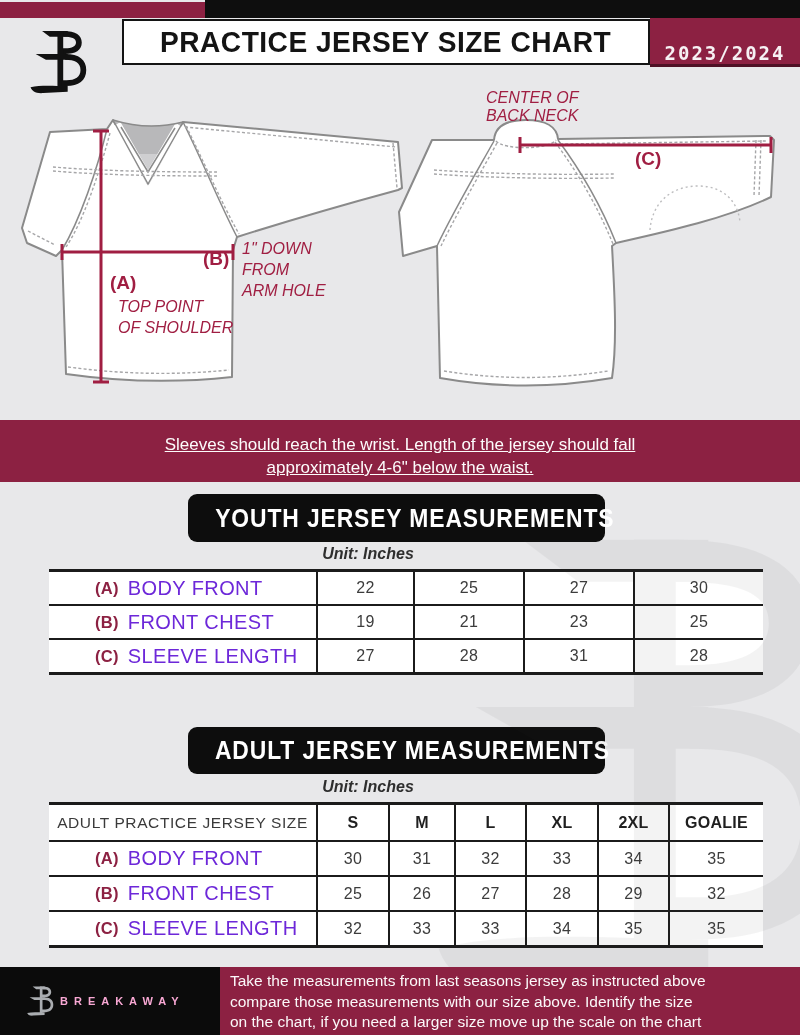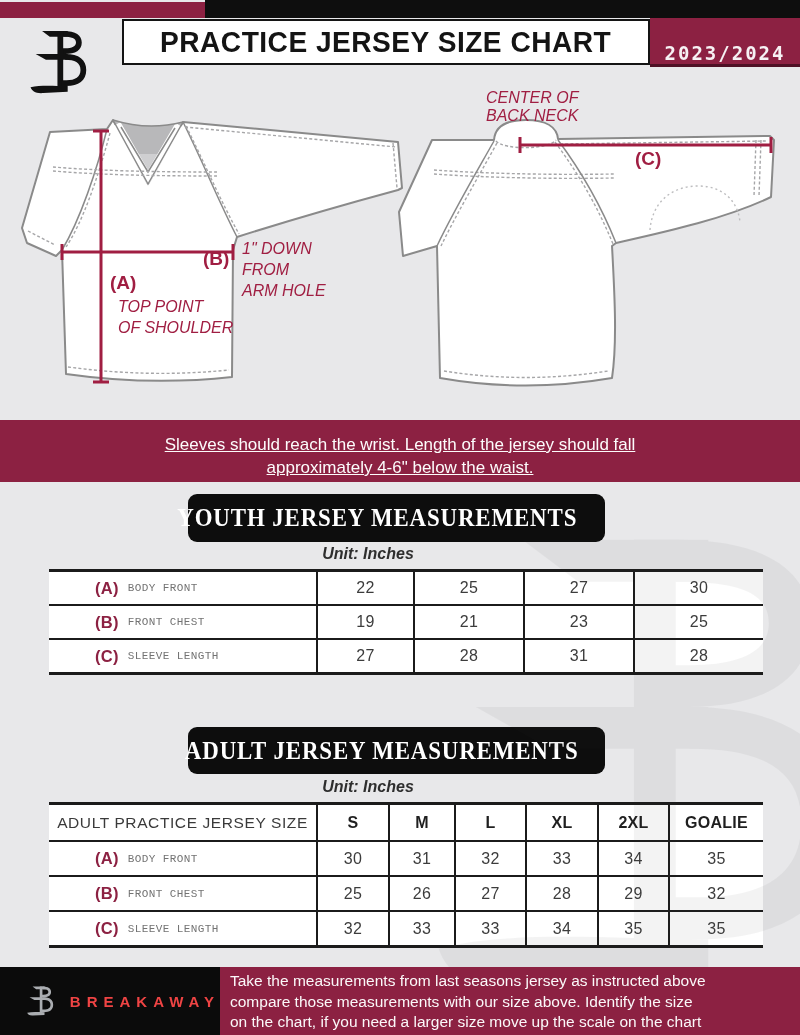--- a/index.html
+++ b/index.html
@@ -36,21 +36,21 @@
 
   
   .notice {
     position:absolute; left:0; top:420px; width:800px; height:62px; box-sizing:border-box;
     background:#8C2142; color:#fdfcfc; text-align:center; font-size:17px; line-height:23px; padding-top:13px; z-index:2;text-decoration:underline;
   }
 
   
   .section-banner {
     position:absolute; left:188px; width:417px; height:48px; background:#0d0d0d; border-radius:9px;
-    display:flex; align-items:center; justify-content:flex-end; z-index:2;font-family:Liberation Serif, serif;
+    display:flex; align-items:center; justify-content:flex-start; z-index:2;
   }
   .section-banner-text { color:#fff; font-weight:bold; font-size:26px; letter-spacing:1px; white-space:nowrap; transform:scaleX(.88); }
   .unit { position:absolute; left:0; width:736px; text-align:center; font-style:italic; font-weight:bold; font-size:16px; color:#2e2e2e; z-index:2; }
 
   
   .size-table {
     position:absolute; left:49px; width:714px; background:#fff; box-sizing:border-box;
     border-top:3px solid #1b1b1b; border-bottom:3px solid #1b1b1b; z-index:2;
   }
   .trow { display:grid; border-bottom:2px solid #1b1b1b; }
@@ -59,32 +59,32 @@
   .adult-cols { grid-template-columns:267px 72px 66px 71px 72px 71px 95px;text-align:right; }
   .trow.head { height:35px; }
   #youth-table .trow.data { height:32px; }
   #adult-table .trow.data { height:33px; }
   .cell { display:flex; align-items:center; justify-content:center; border-left:2px solid #1b1b1b; font-size:16px; color:#3c3c3c; letter-spacing:.3px; }
   .cell:first-child { border-left:none; }
   .head .cell { font-weight:bold; color:#1f1f1f; }
   .head .cell.rowhead { font-weight:normal; color:#3a3a3a; font-size:15.5px; letter-spacing:.6px; }
   .cell.rowlabel { justify-content:flex-start; padding-left:46px; gap:9px; }
   .rowkey { color:#8C2142; font-weight:800; font-size:16.5px; }
-  .rowtext { color:#737373; font-size:11px; letter-spacing:.4px;font-family:Liberation Mono, monospace; }
+  .rowtext { color:#6d28d9; font-size:20px; letter-spacing:.4px; }
 
   
   .watermark { position:absolute; left:420px; top:512px; width:465px; height:520px; color:#3a3a3a; opacity:.055; z-index:3; pointer-events:none; }
 
   
   .footer-black {
     position:absolute; left:0; top:967px; width:220px; height:68px; background:#0b0b0b; z-index:4;
     display:flex; align-items:center;
   }
   .footer-logo { width:30px; height:35px; margin-left:26px; color:#aaadb1; }
-  .footer-brand { color:#ef4444; font-weight:bold; font-size:15px; letter-spacing:6px; margin-left:14px; white-space:nowrap; }
+  .footer-brand { color:#f9a8d4; font-weight:bold; font-size:11px; letter-spacing:6px; margin-left:4px; white-space:nowrap; }
   .footer-maroon {
     position:absolute; left:220px; top:967px; width:580px; height:68px; background:#8C2142; z-index:4; box-sizing:border-box;
     color:#fbf8f9; font-size:15.5px; line-height:20.5px; padding:4px 0 0 10px; white-space:nowrap;
   }
 </style>
 </head>
 <body>
 
 <div class="page">
 

